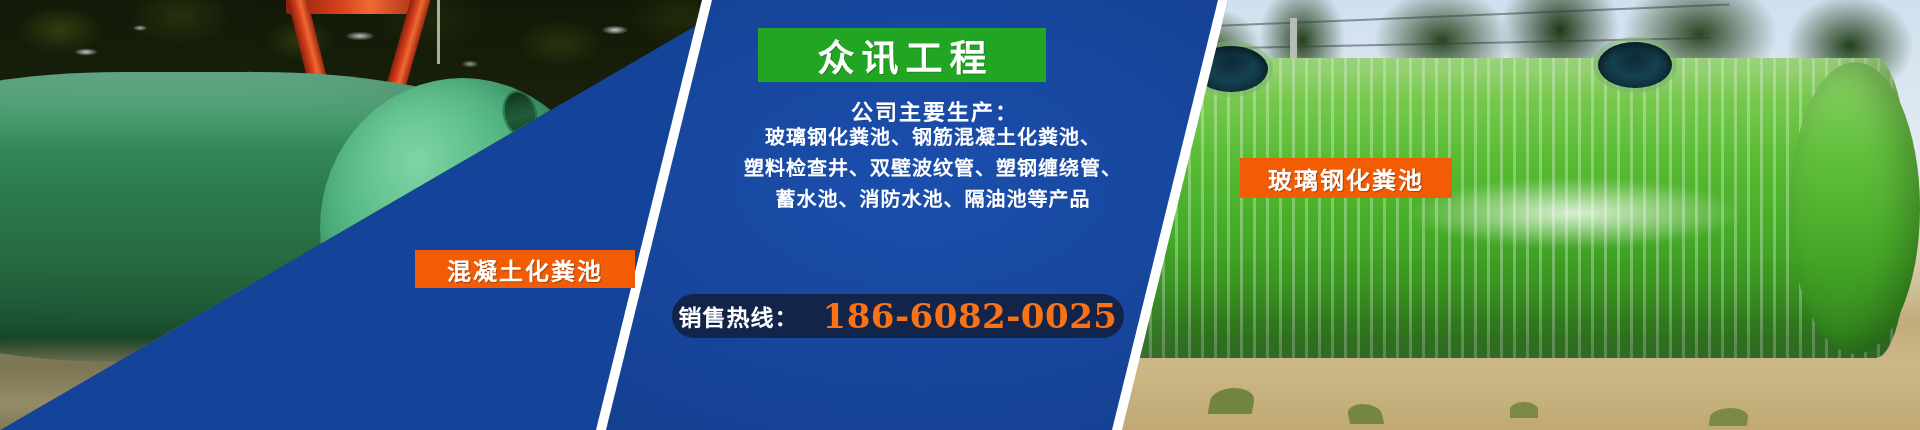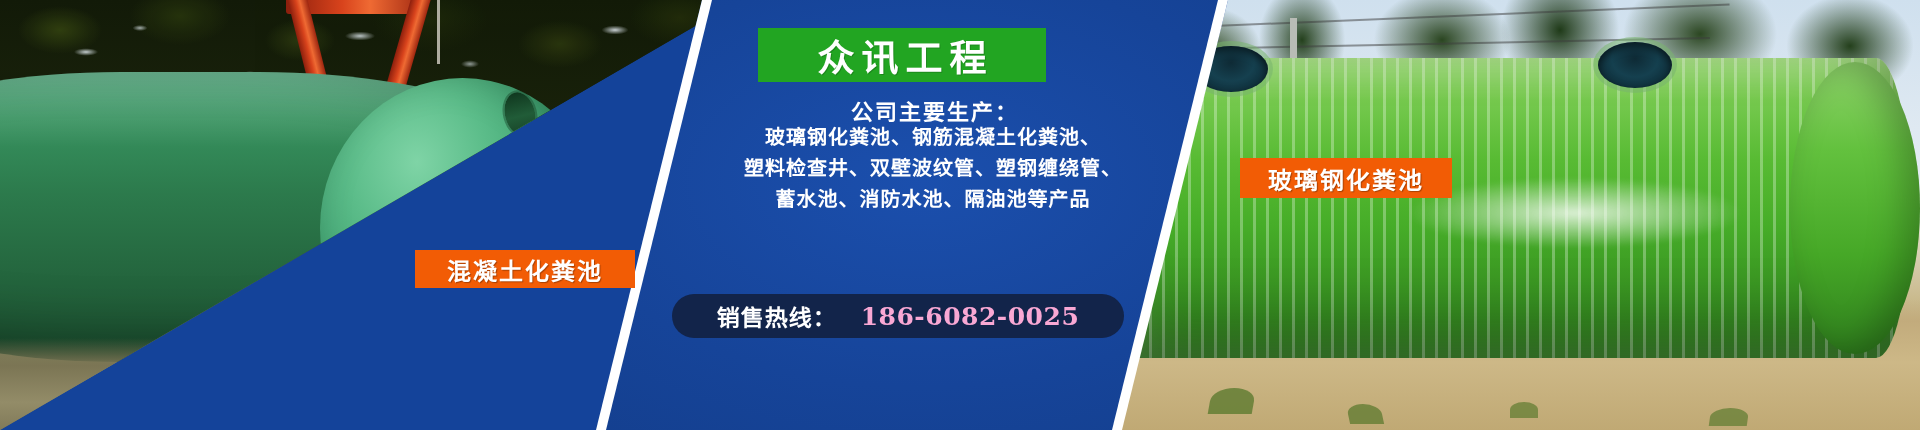--- a/index.html
+++ b/index.html
@@ -275,23 +275,23 @@
     margin-top: 28px;
   }
   .phone-pill .phone-label {
     color: #ffffff;
     font-size: 23px;
     font-weight: 700;
     letter-spacing: 1px;
     white-space: nowrap;
   }
   .phone-pill .phone-number {
-    color: #f9a8d4;
+    color: #f97316;
     font-family: "DejaVu Serif", "Liberation Serif", serif;
-    font-size: 25px;
+    font-size: 34px;
     font-weight: 700;
     letter-spacing: .5px;
     white-space: nowrap;
   }
 
   
   .tag {
     position: absolute;
     background: #f25c05;
     display: flex;

